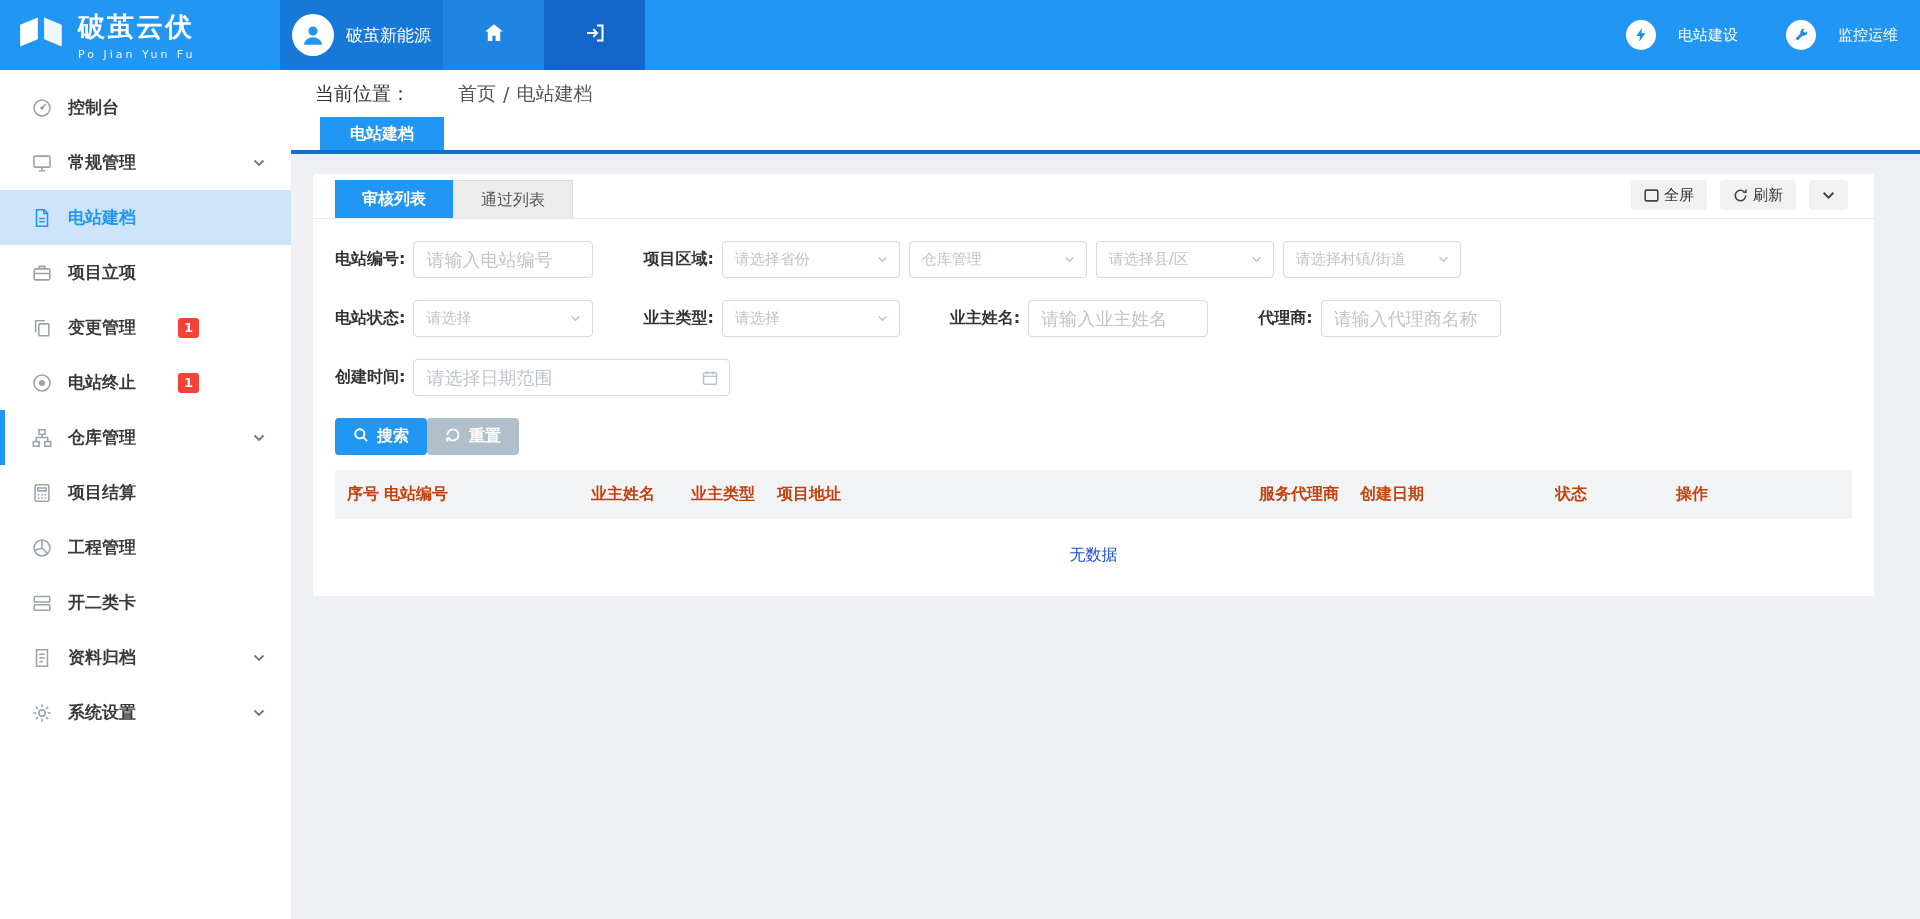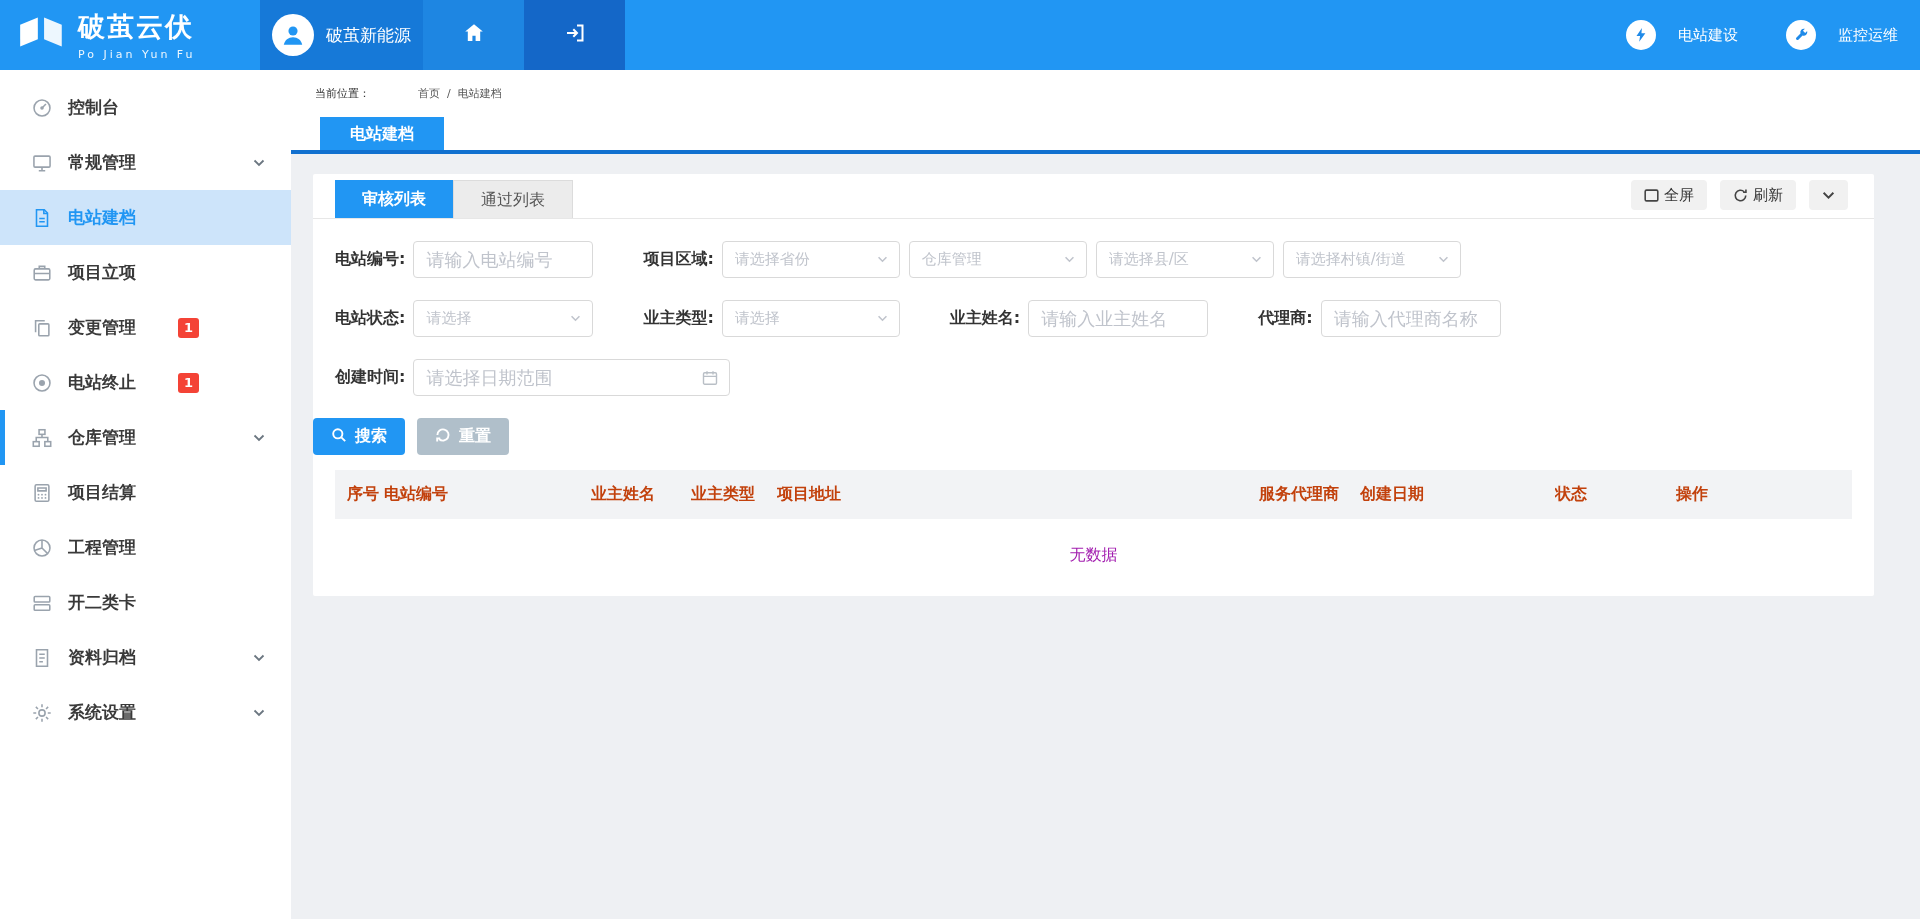--- a/index.html
+++ b/index.html
@@ -2,21 +2,21 @@
 <html><head>
 <meta charset="utf-8">
 <style>
   * { margin:0; padding:0; box-sizing:border-box; }
   html,body { width:1920px; height:919px; overflow:hidden;
     font-family:"DejaVu Sans","Liberation Sans",sans-serif; }
   body { background:#eef0f3; }
 
   
   .topbar { height:70px; background:#2196f3; display:flex; align-items:stretch; }
-  .logo-area { width:260px; display:flex; align-items:center; padding-left:16px; gap:10px; }
+  .logo-area { width:280px; display:flex; align-items:center; padding-left:16px; gap:10px; }
   .logo-text-title { color:#fff; font-size:27px; font-weight:bold; letter-spacing:2px; }
   .logo-text-sub { color:rgba(255,255,255,.92); font-size:11px; letter-spacing:3px; margin-top:3px; }
   .chip { background:#1679d8; display:flex; align-items:center; gap:12px; padding:0 12px; cursor:pointer; }
   .avatar { width:42px; height:42px; border-radius:50%; background:#fff; display:flex; align-items:center; justify-content:center; }
   .company { color:#fff; font-size:17px; }
   .hbtn { width:101px; display:flex; align-items:center; justify-content:center; cursor:pointer; }
   .home-btn { background:#1e86e2; }
   .login-btn { background:#1467c8; }
   .top-right { margin-left:auto; display:flex; align-items:center; gap:48px; padding-right:22px; }
   .tr-item { display:flex; align-items:center; gap:22px; color:#fff; font-size:15px; cursor:pointer; }
@@ -28,21 +28,21 @@
   .side-item { height:55px; display:flex; align-items:center; padding:0 26px 0 30px; position:relative; cursor:pointer; color:#3a3a3a; }
   .s-icon { width:24px; height:24px; color:#9aa3ad; margin-right:14px; display:flex; align-items:center; justify-content:center; flex:none; }
   .s-label { font-size:17px; font-weight:bold; }
   .side-item.active { background:#cde4fa; color:#2196f3; }
   .side-item.active .s-icon { color:#2196f3; }
   .side-item.marked::before { content:""; position:absolute; left:0; top:0; bottom:0; width:5px; background:#2196f3; }
   .chev { margin-left:auto; color:#6b7680; display:flex; }
   .badge { margin-left:42px; background:#f44336; color:#fff; font-size:13px; font-weight:bold; line-height:20px; padding:0 6px; border-radius:3px; }
 
   .main { flex:1; background:#eef0f3; display:flex; flex-direction:column; min-width:0; }
-  .crumb-bar { background:#fff; height:47px; display:flex; align-items:center; padding-left:24px; font-size:11px; color:#333; }
+  .crumb-bar { background:#fff; height:47px; display:flex; align-items:center; padding-left:24px; font-size:19px; color:#333; }
   .crumb-bar .sep { margin:0 7px; color:#555; }
   .crumb-link { color:#555; cursor:pointer;margin-left:48px; }
   .crumb-cur { color:#555; }
   .tab-row { background:#fff; padding-left:29px; }
   .page-tab { display:inline-block; background:#2196f3; color:#fff; font-size:16px; font-weight:bold; height:33px; line-height:33px; padding:0 30px; cursor:pointer; }
   .blue-line { height:4px; background:#1170cf; }
 
   .content { padding:20px 46px 0 22px; }
   .card { background:#fff; min-height:417px; border-radius:2px; }
 
@@ -65,31 +65,31 @@
   .txt-input::placeholder { color:#c0c4cc; }
   .sel-group { display:flex; gap:9px; }
   .fake-select { width:178px; height:37px; border:1px solid #d9d9d9; border-radius:4px; padding:0 11px 0 12px; display:flex; align-items:center; justify-content:space-between; background:#fff; cursor:pointer; }
   .fs-text { font-size:15px; color:#c0c4cc; white-space:nowrap; overflow:hidden; }
   .fs-arrow { color:#c0c4cc; display:flex; flex:none; margin-left:6px; }
   .date-wrap { position:relative; display:flex; align-items:center; }
   .date-input { width:317px; padding-right:36px; }
   .cal-ico { position:absolute; right:12px; color:#b9bfc6; display:flex; pointer-events:none; }
 
   
-  .actions { display:flex; gap:12px; }
+  .actions { display:flex; padding-left:22px; }
   .btn { height:37px; border:none; border-radius:4px; font-size:16px; font-weight:bold; color:#fff; display:flex; align-items:center; gap:8px; padding:0 18px; cursor:pointer; font-family:inherit; }
   .btn-search { background:#2196f3; }
   .btn-reset { background:#b0bfca; }
 
   
   .thead { margin:15px 22px 0 22px; background:#f2f3f5; height:49px; display:flex; align-items:center; padding-left:12px; font-size:16px; font-weight:bold; color:#c2410c; }
   .th { white-space:nowrap; overflow:hidden; }
   .c0{width:37px}.c1{width:207px}.c2{width:100px}.c3{width:86px}.c4{width:482px}
   .c5{width:101px}.c6{width:195px}.c7{width:121px}.c8{flex:1}
-  .empty { text-align:center; color:#a21caf; font-size:16px; margin-top:26px; padding-bottom:30px; }
+  .empty { text-align:center; color:#1d4ed8; font-size:16px; margin-top:26px; padding-bottom:30px; }
 </style>
 </head>
 <body>
 
 <header class="topbar">
   <div class="logo-area">
     <span>
       <svg width="52" height="42" viewBox="0 0 50 40">
         <path d="M4 12 L21 5 L21 26 L4 33 Z" fill="#ffffff"></path>
         <path d="M27 5 L44 12 L44 33 L27 26 Z" fill="#ffffff" opacity="0.92"></path>

